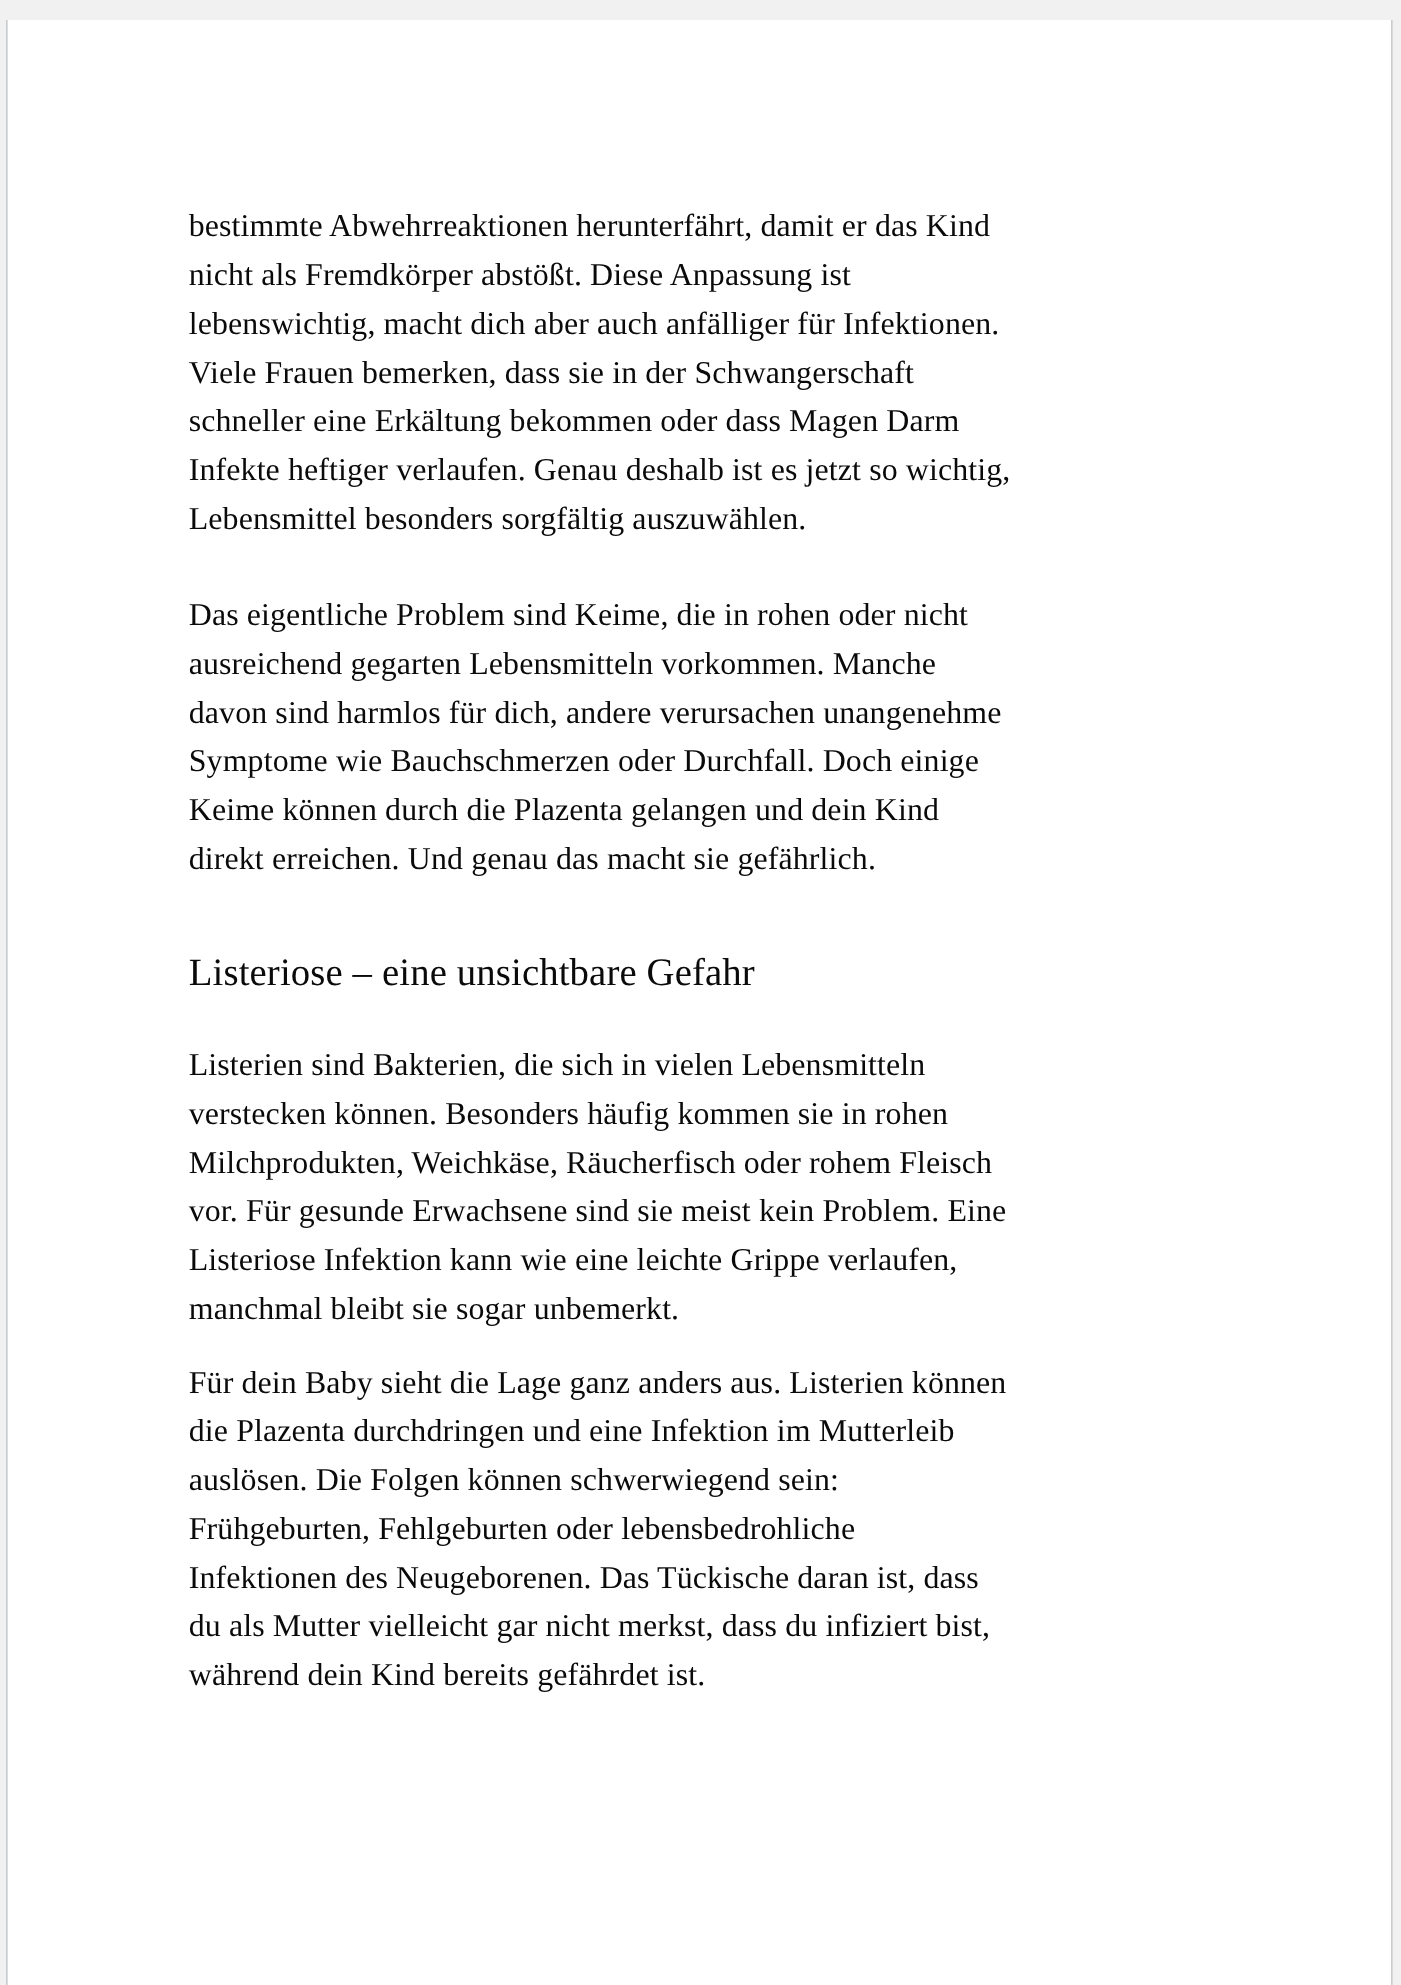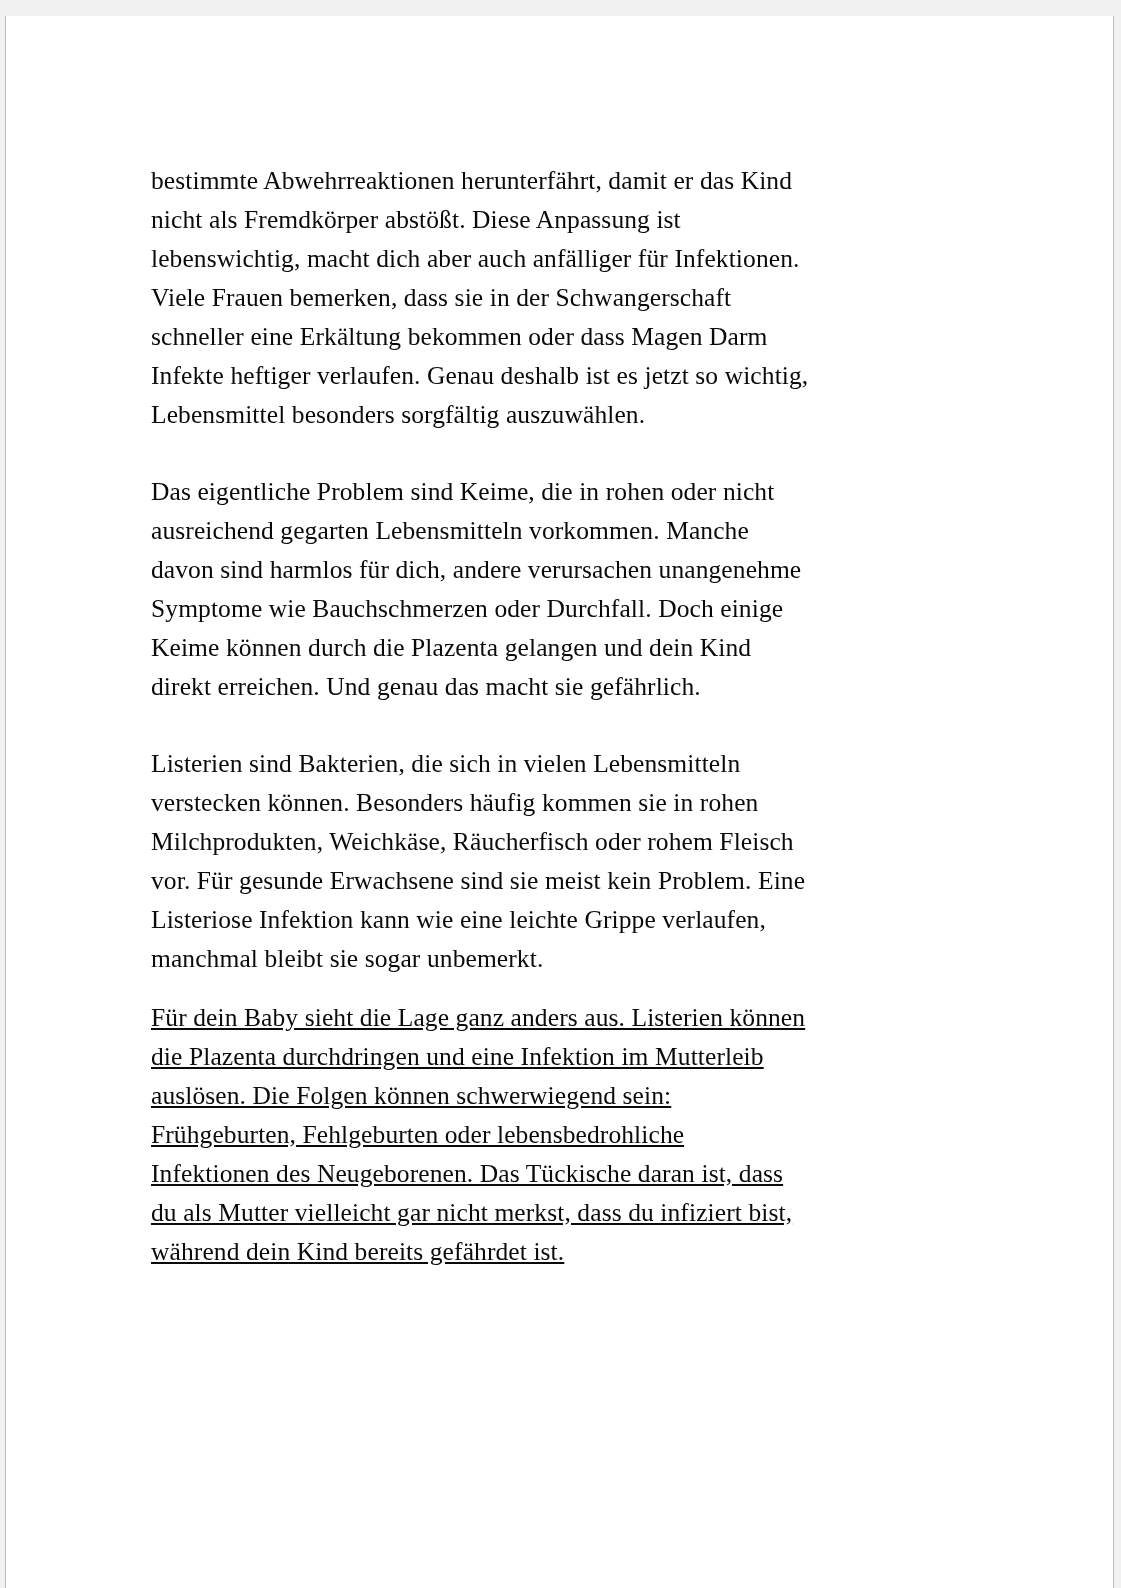--- a/index.html
+++ b/index.html
@@ -61,21 +61,20 @@
     letter-spacing: 0.1px;
     color: #0a0a0a;
   }
 
   p.body-paragraph.after-heading {
     margin-bottom: 20px;
   }
 
   p.body-paragraph.last {
     margin-bottom: 0;
-    text-decoration: underline;
   }
 </style>
 </head>
 <body>
 
 <div class="page-viewport">
   <div class="page-sheet">
     <div class="page-content">
 
       <p class="body-paragraph">bestimmte Abwehrreaktionen herunterfährt, damit er das Kind
@@ -86,20 +85,21 @@
 Infekte heftiger verlaufen. Genau deshalb ist es jetzt so wichtig,
 Lebensmittel besonders sorgfältig auszuwählen.</p>
 
       <p class="body-paragraph">Das eigentliche Problem sind Keime, die in rohen oder nicht
 ausreichend gegarten Lebensmitteln vorkommen. Manche
 davon sind harmlos für dich, andere verursachen unangenehme
 Symptome wie Bauchschmerzen oder Durchfall. Doch einige
 Keime können durch die Plazenta gelangen und dein Kind
 direkt erreichen. Und genau das macht sie gefährlich.</p>
 
+      <h2 class="section-heading">Listeriose – eine unsichtbare Gefahr</h2>
 
       <p class="body-paragraph after-heading">Listerien sind Bakterien, die sich in vielen Lebensmitteln
 verstecken können. Besonders häufig kommen sie in rohen
 Milchprodukten, Weichkäse, Räucherfisch oder rohem Fleisch
 vor. Für gesunde Erwachsene sind sie meist kein Problem. Eine
 Listeriose Infektion kann wie eine leichte Grippe verlaufen,
 manchmal bleibt sie sogar unbemerkt.</p>
 
       <p class="body-paragraph last">Für dein Baby sieht die Lage ganz anders aus. Listerien können
 die Plazenta durchdringen und eine Infektion im Mutterleib

